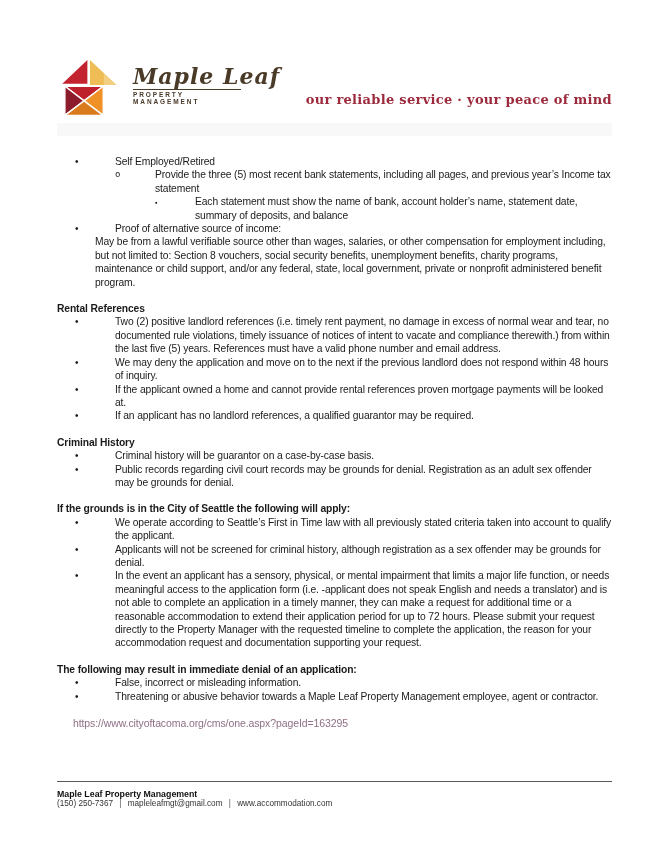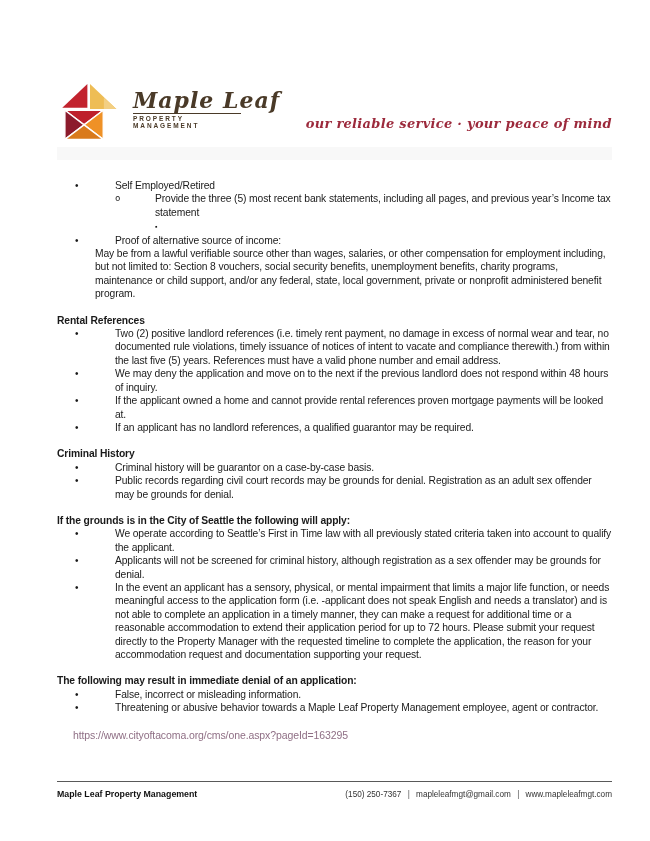--- a/index.html
+++ b/index.html
@@ -5,34 +5,34 @@
   * { margin:0; padding:0; box-sizing:border-box; }
   html,body { background:#e9e9e9; }
   body { font-family:"Liberation Sans", sans-serif; }
   .page {
     position:relative; width:650px; height:841px; background:#ffffff;
     margin:0 auto; overflow:hidden;
     padding:57px 38px 0 57px;
     color:#1a1a1a;
   }
   
-  .header { display:flex; justify-content:space-between; align-items:flex-end;margin-top:24px; }
+  .header { display:flex; justify-content:space-between; align-items:flex-end; }
   .logo { display:flex; align-items:center; }
   .logo svg { display:block; }
   .brand { margin-left:10px; padding-bottom:4px; }
   .brand-name {
     font-family:"DejaVu Serif", serif; font-style:italic; font-weight:bold;
     font-size:22px; color:#4a3a28; line-height:22px; letter-spacing:1px;
   }
   .brand-sub {
     font-size:6.5px; letter-spacing:1.9px; color:#4a3a28; font-weight:bold;
     border-top:1px solid #4a3a28; padding-top:1px; margin-top:2px; width:108px;
   }
   .tagline {
-    font-family:"DejaVu Serif", serif; font-style:italic; font-weight:bold;
+    font-family:"DejaVu Serif", serif; font-weight:bold;
     font-size:13px; color:#9c2a3c; padding-bottom:10px; letter-spacing:0.3px;
   }
   .header-band { height:13px; background:#f8f8f8; margin-top:6px; }
 
   
   .content { margin-top:19px; font-size:10.3px; line-height:13.4px; letter-spacing:-0.12px; }
   .section { margin-top:13px; }
   .section.first { margin-top:0; }
   .heading { font-weight:bold; }
   .li { display:flex; }
@@ -47,21 +47,21 @@
   .plain-indent { padding-left:38px; }
   .doc-link {
     display:inline-block; margin-top:14px; margin-left:16px;
     color:#8f6f85; text-decoration:none; font-size:10.5px; letter-spacing:-0.1px;
   }
 
   
   .footer {
     position:absolute; left:57px; right:38px; top:781px;
     border-top:1px solid #595959; padding-top:7px;
-    display:flex; justify-content:space-between; align-items:baseline;
+    display:flex; justify-content:space-between; align-items:baseline;flex-direction:column;
   }
   .footer-company { font-size:8.8px; font-weight:bold; color:#111; }
   .footer-contacts { font-size:8.2px; color:#333; }
   .footer-sep { color:#555; padding:0 4px; }
 </style>
 </head>
 <body>
 
 <div class="page">
 
@@ -98,20 +98,21 @@
       <div class="li lv1">
         <span class="mk mk-disc">•</span>
         <span class="tx">Self Employed/Retired</span>
       </div>
       <div class="li lv2">
         <span class="mk mk-circle">o</span>
         <span class="tx">Provide the three (5) most recent bank statements, including all pages, and previous year’s Income tax statement</span>
       </div>
       <div class="li lv3">
         <span class="mk mk-square">▪</span>
+        <span class="tx">Each statement must show the name of bank, account holder’s name, statement date, summary of deposits, and balance</span>
       </div>
       <div class="li lv1">
         <span class="mk mk-disc">•</span>
         <span class="tx">Proof of alternative source of income:</span>
       </div>
       <div class="plain-indent">May be from a lawful verifiable source other than wages, salaries, or other compensation for employment including, but not limited to: Section 8 vouchers, social security benefits, unemployment benefits, charity programs, maintenance or child support, and/or any federal, state, local government, private or nonprofit administered benefit program.</div>
     </div>
 
     
     <div class="section">
@@ -180,17 +181,17 @@
     <a href="#" class="doc-link">https://www.cityoftacoma.org/cms/one.aspx?pageId=163295</a>
   </div>
 
   <div class="footer">
     <div class="footer-company">Maple Leaf Property Management</div>
     <div class="footer-contacts">
       <span>(150) 250-7367</span>
       <span class="footer-sep">|</span>
       <span>mapleleafmgt@gmail.com</span>
       <span class="footer-sep">|</span>
-      <span>www.mapleleafmgt.com</span>
+      <span>www.accommodation.com</span>
     </div>
   </div>
 
 </div>
 
 </body></html>

